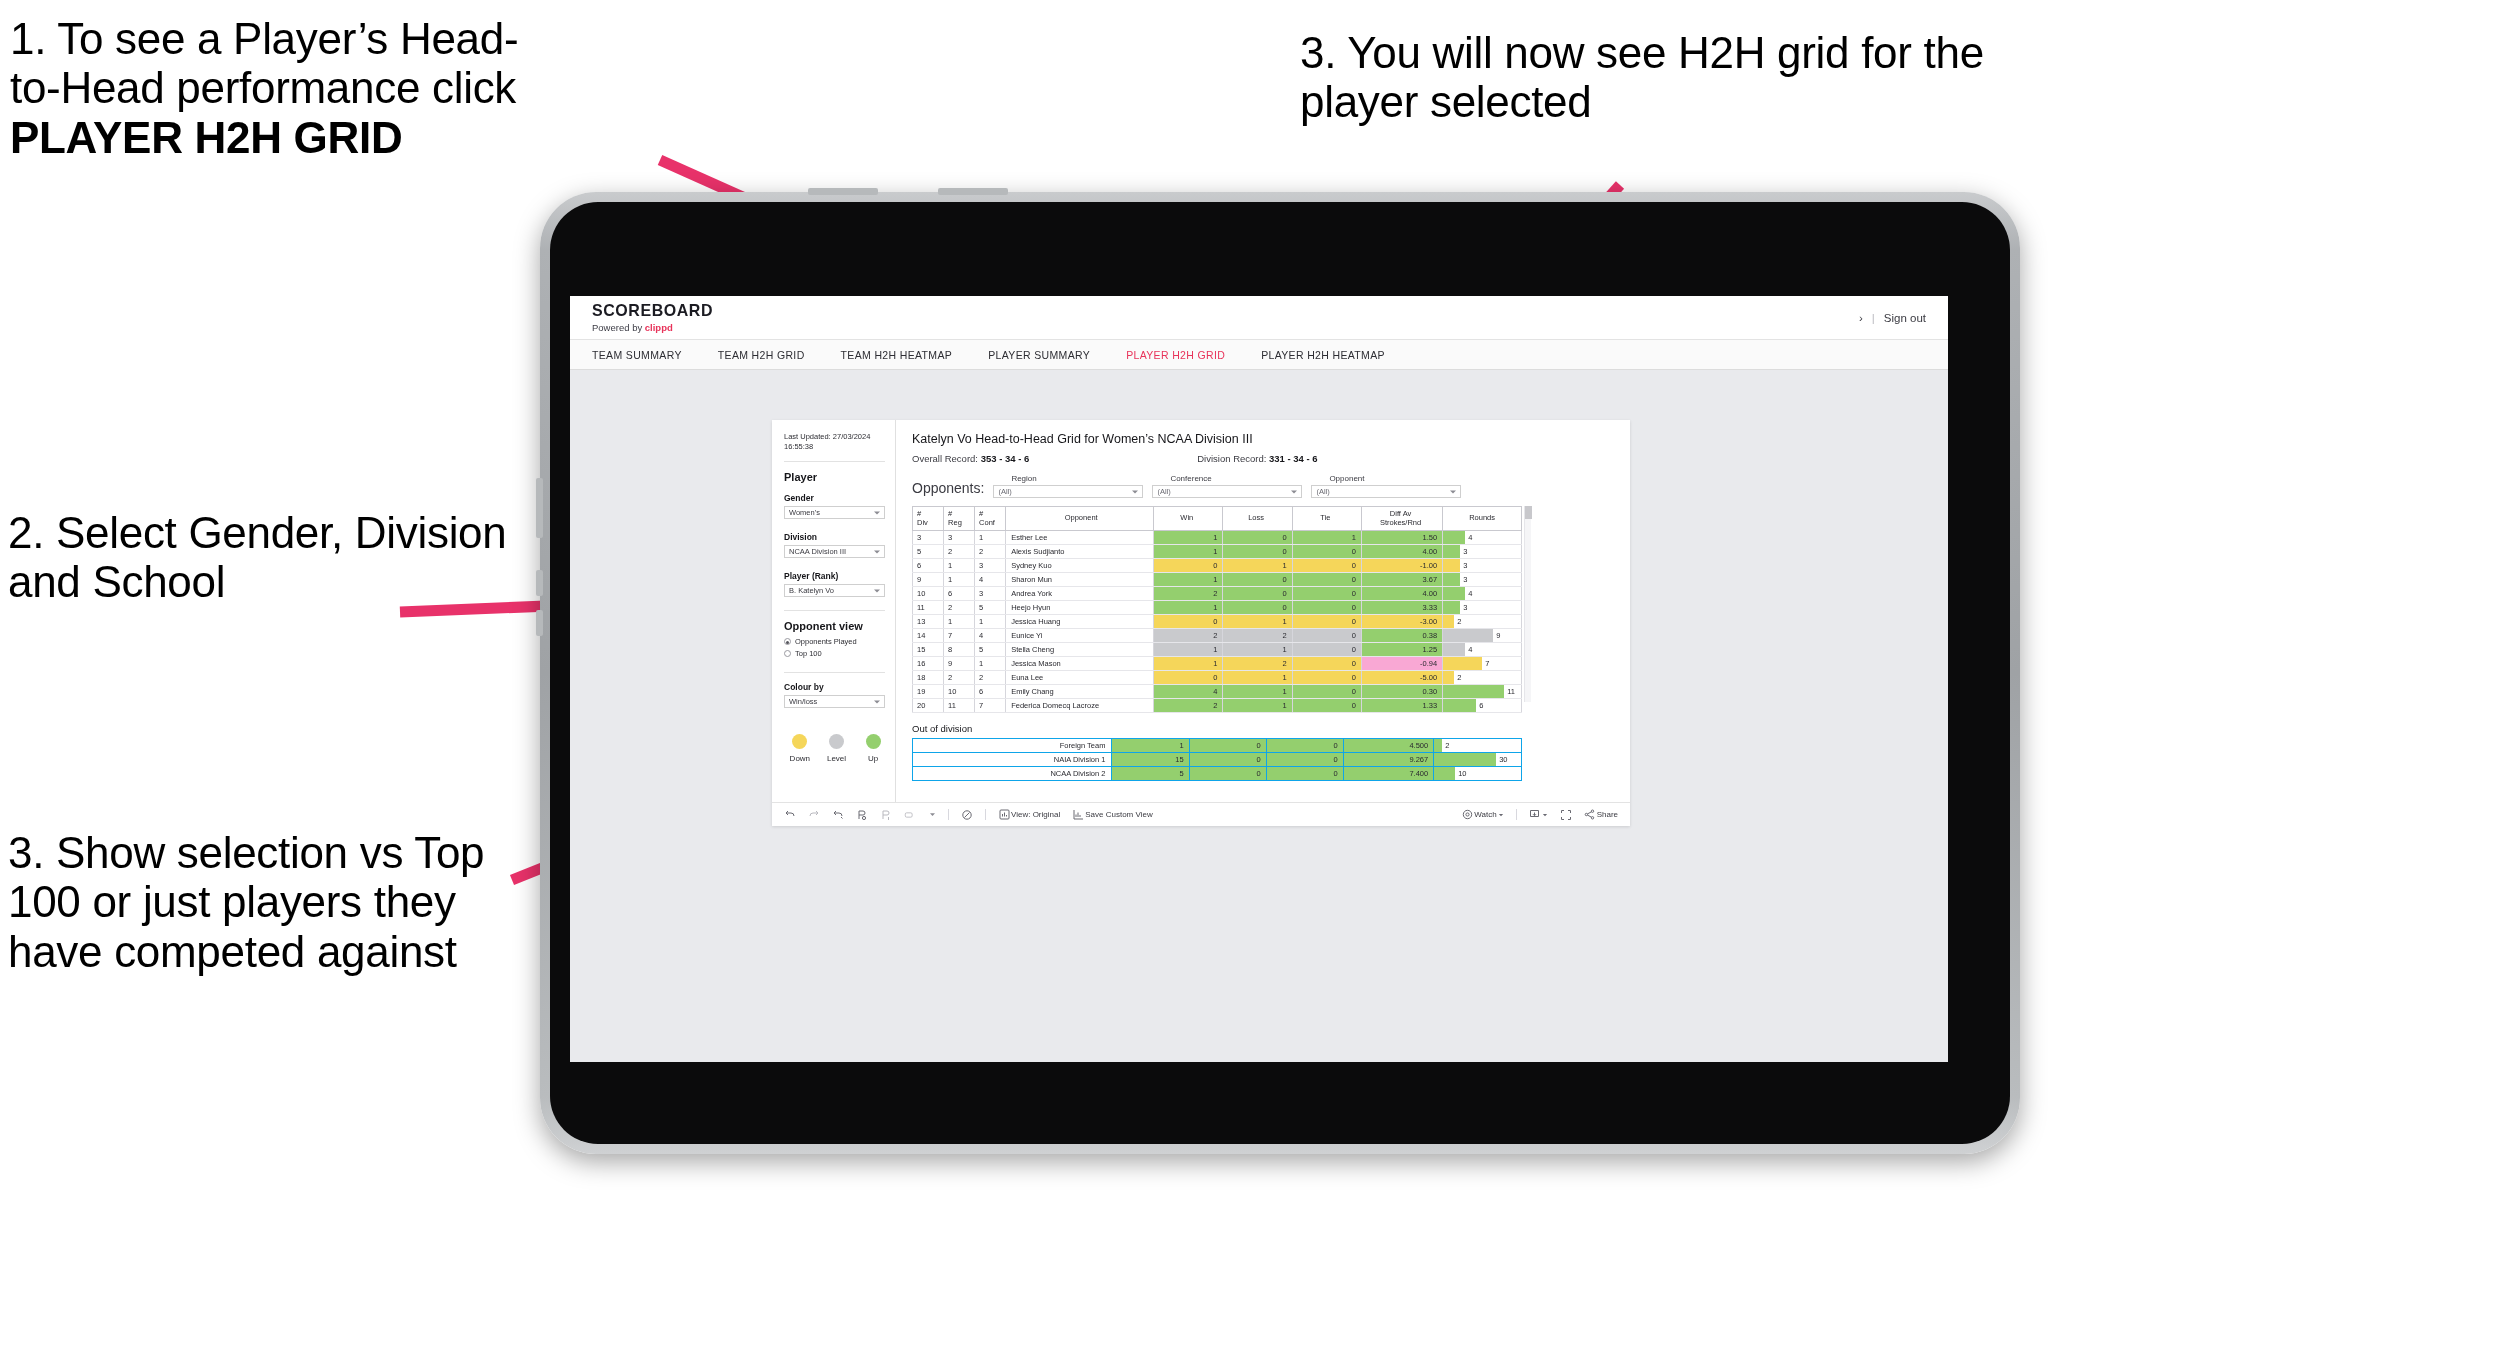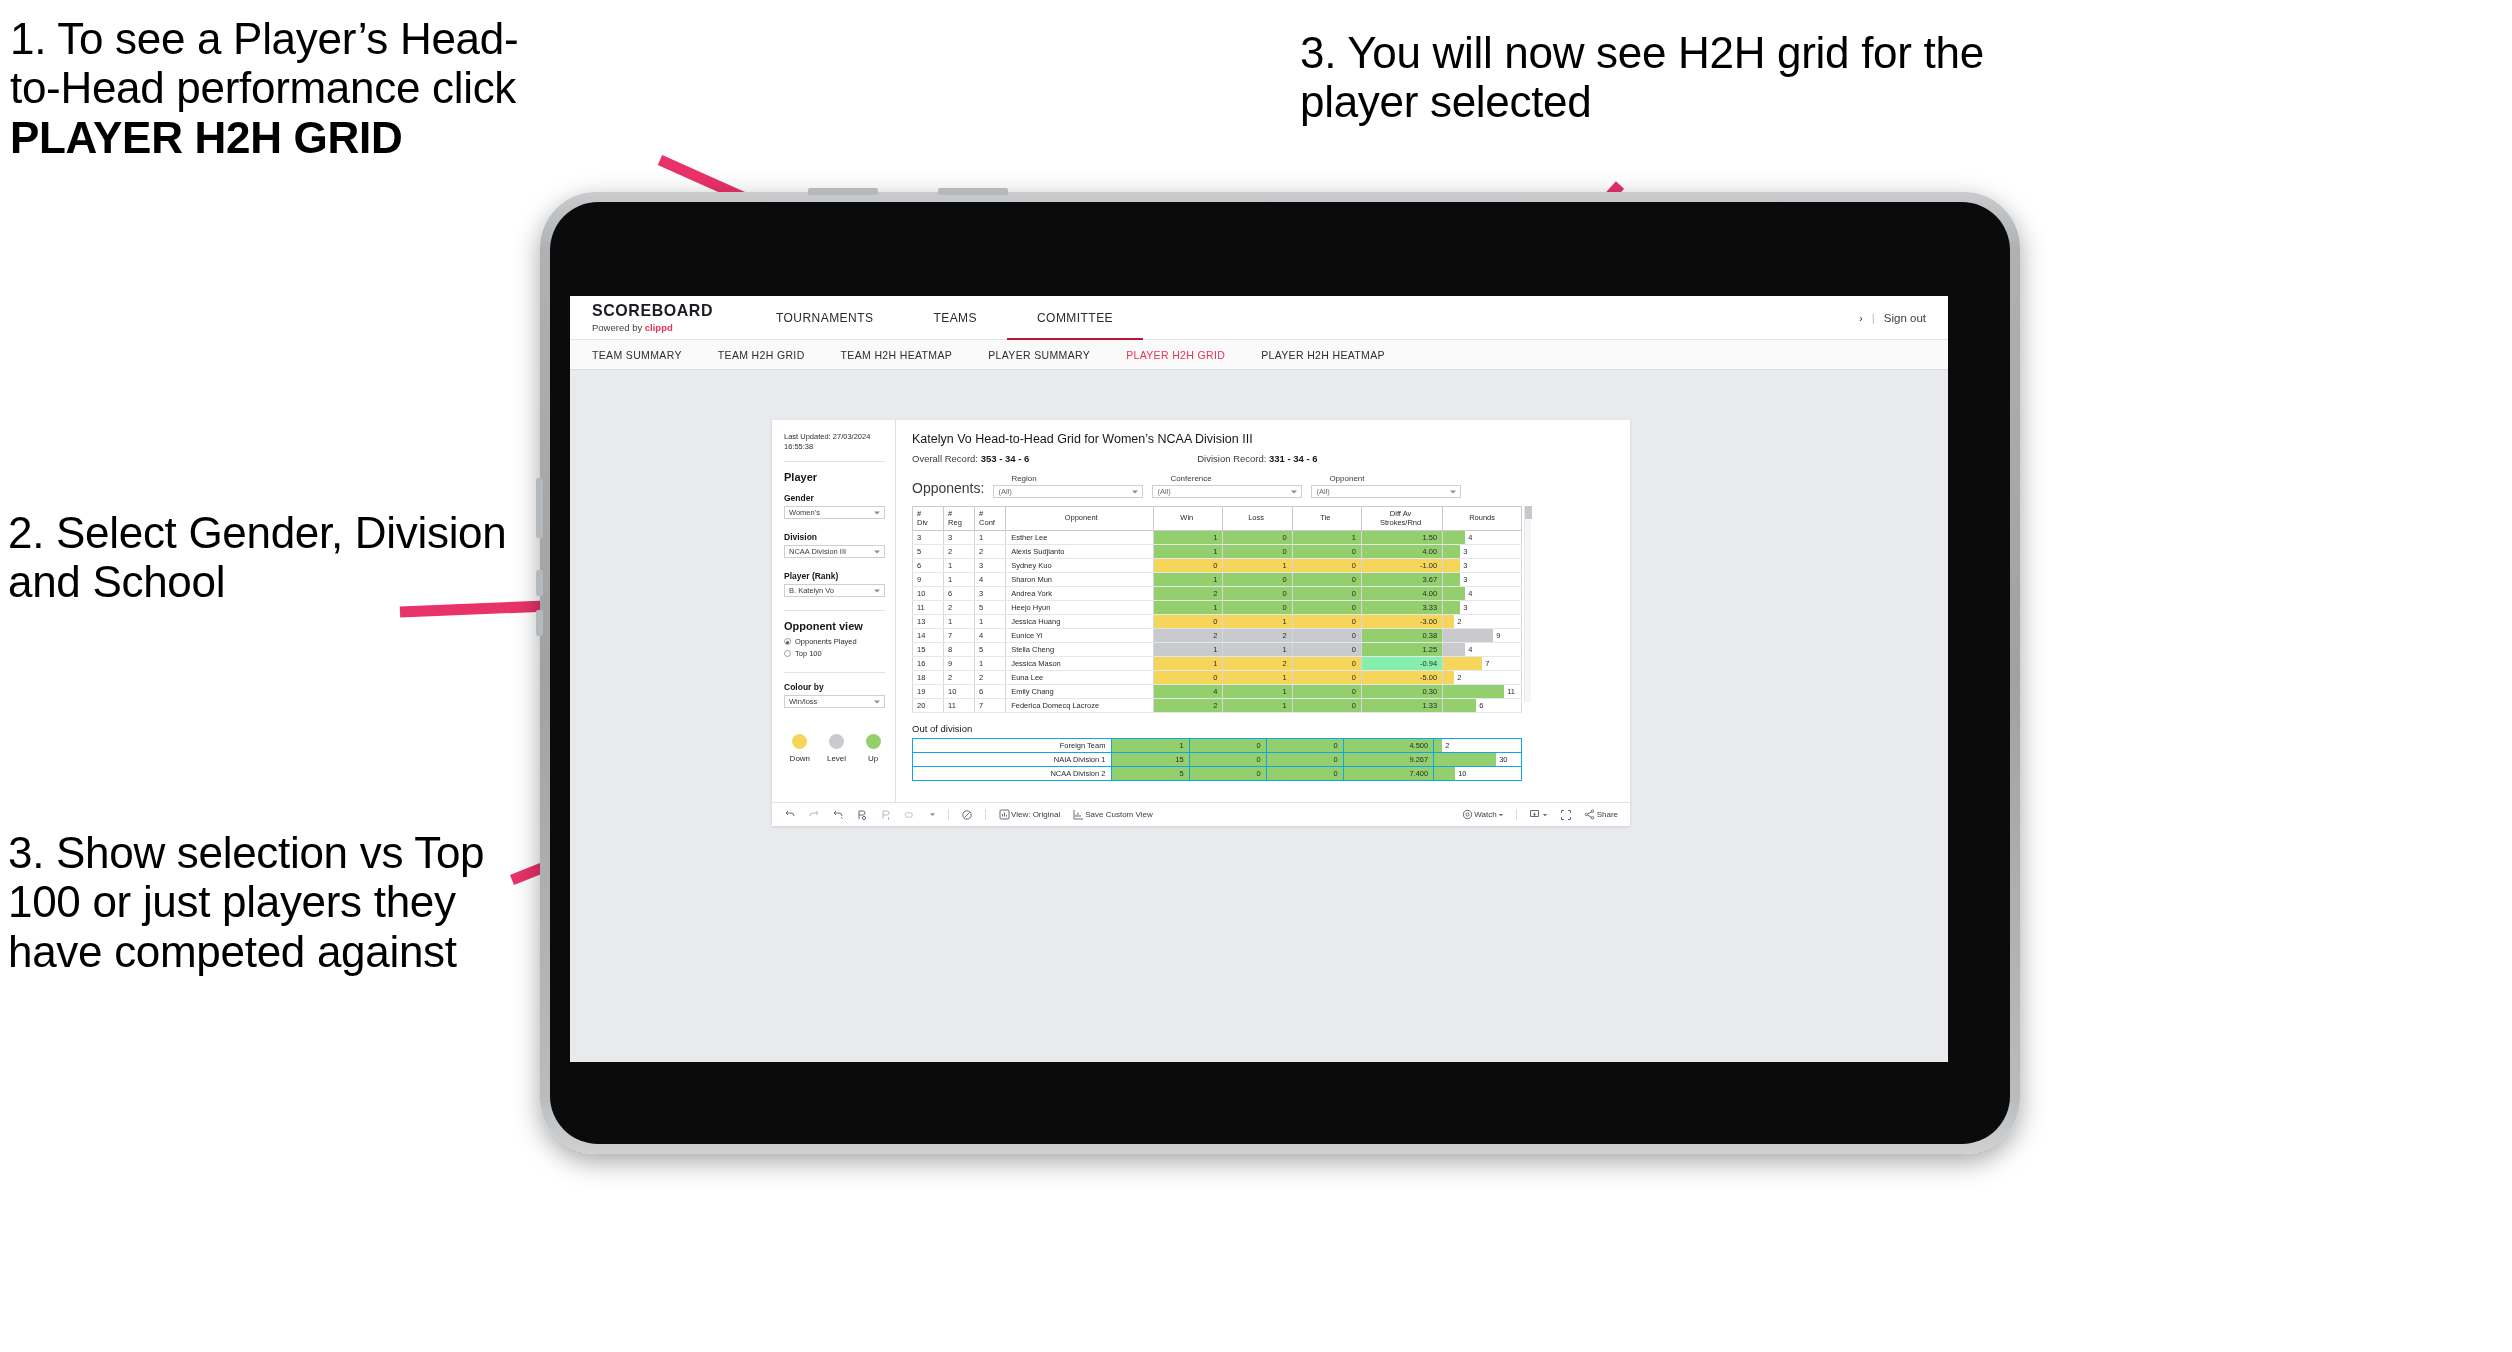--- a/index.html
+++ b/index.html
@@ -237,25 +237,20 @@
     <div class="side-btn" id="btn-left2"></div>
     <div class="side-btn" id="btn-left3"></div>
   </div>
 
   <div id="screen">
 
     <div class="topnav">
       <div class="brand">
         <div class="brand-title">SCOREBOARD</div>
         <div class="brand-sub"><span>Powered by </span><span class="clippd">clippd</span></div>
-      </div>
-      <div class="topnav-items">
-        <div class="topnav-item">TOURNAMENTS</div>
-        <div class="topnav-item">TEAMS</div>
-        <div class="topnav-item active">COMMITTEE</div>
       </div>
       <div class="topnav-right">
         <span>›</span>
         <span class="sep">|</span>
         <span>Sign out</span>
       </div>
     </div>
 
     <div class="subnav">
       <div class="subnav-item">TEAM SUMMARY</div>
@@ -523,21 +518,21 @@
                       </td>
                     </tr>
                     <tr>
                       <td class="c-div" style="">16</td>
                       <td class="c-reg" style="">9</td>
                       <td class="c-conf" style="">1</td>
                       <td class="c-opp" style="">Jessica Mason</td>
                       <td class="c-num" style="background:#f5d65a">1</td>
                       <td class="c-num" style="background:#f5d65a">2</td>
                       <td class="c-num" style="background:#f5d65a">0</td>
-                      <td class="c-diff" style="background:#86efac">-0.94</td>
+                      <td class="c-diff" style="background:#f9a8d4">-0.94</td>
                       <td class="c-rounds">
                         <div class="bar">
                           <div class="fill" style="width:39px;background:#f5d65a"></div>
                           <div class="val" style="left:39px">7</div>
                         </div>
                       </td>
                     </tr>
                     <tr>
                       <td class="c-div" style="">18</td>
                       <td class="c-reg" style="">2</td>

